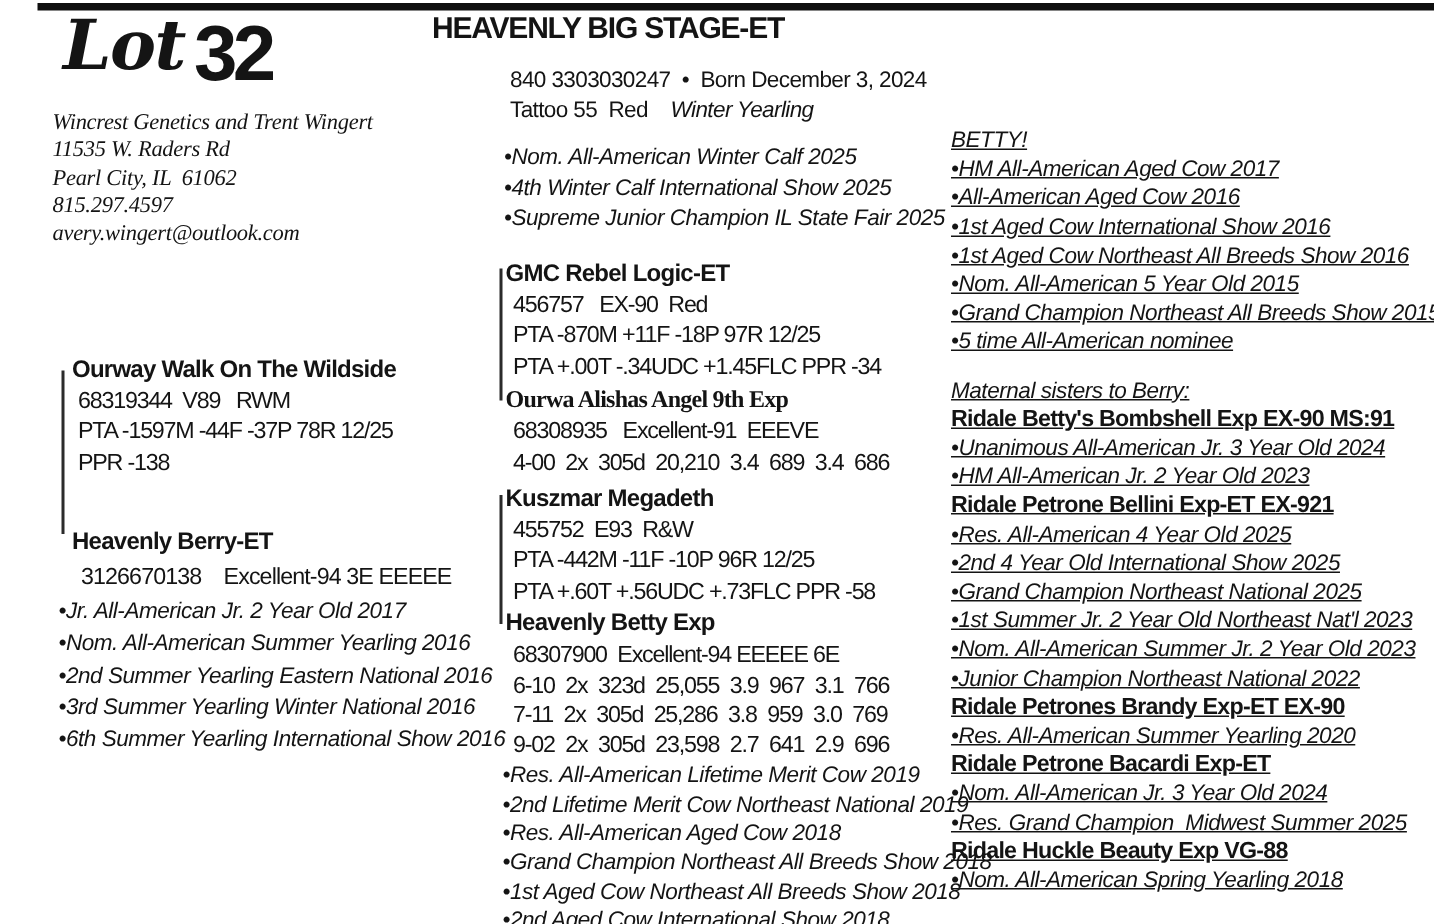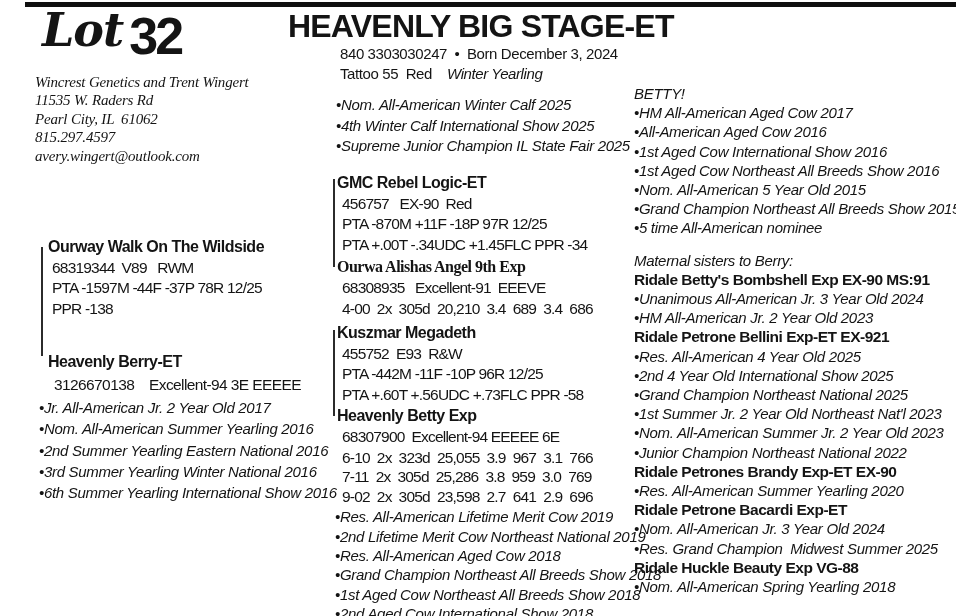--- a/index.html
+++ b/index.html
@@ -29,38 +29,38 @@
 
   .sire-group { left:48px; top:236px; }
   .sire-group .stat { padding-left:4px; }
   .dam-group { left:48px; top:350px; }
   .dam-group .name { line-height:24px; }
   .dam-group .reg { padding-left:6px; font-size:15.5px; letter-spacing:-0.6px; line-height:21px; white-space:pre; }
   .dam-group .bullets { margin-left:-9px; margin-top:2px; }
   .dam-group .bullet { line-height:21.3px; }
 
   
-  .title { left:288px; top:8px; font-size:32px; font-weight:bold; letter-spacing:-0.8px; white-space:pre; }
+  .title { left:288px; top:8px; font-size:20px; font-weight:bold; letter-spacing:-0.8px; white-space:pre; }
   .idline { left:340px; top:45px; font-size:15px; letter-spacing:-0.4px; white-space:pre; }
   .tattooline { left:340px; top:65px; font-size:15px; letter-spacing:-0.4px; white-space:pre; }
   .tattooline .ital { font-style:italic; }
   .calf-awards { left:336px; top:95px; }
   .calf-awards .bullet { line-height:20.6px; }
   .m-ped1 { left:337px; top:172px; }
   .m-ped1 .stat { padding-left:5px; }
   .m-ped1 .name2 { line-height:23px;font-family:Liberation Serif, serif; }
   .m-ped2 { left:337px; top:322px; }
   .m-ped2 .stat { padding-left:5px; }
   .m-ped2 .name2 { line-height:22px; }
   .m-ped2 .rec { line-height:19.6px; }
   .m-ped2 .bullets { margin-left:-2px; margin-top:1px; }
   .m-ped2 .bullet { line-height:19.3px; }
 
   
-  .rcol { left:634px; top:84px; width:322px; }
+  .rcol { left:634px; top:84px; width:322px;text-decoration:underline; }
   .rcol .rline { line-height:19.2px; white-space:pre; }
   .rcol .ital { font-style:italic; font-size:15px; letter-spacing:-0.3px; }
   .rcol .sis-name { font-weight:bold; font-size:15.5px; letter-spacing:-0.5px; }
   .rcol .maternal { margin-top:13px; }
 </style>
 </head>
 <body>
 
 <div class="abs topbar"></div>
 

